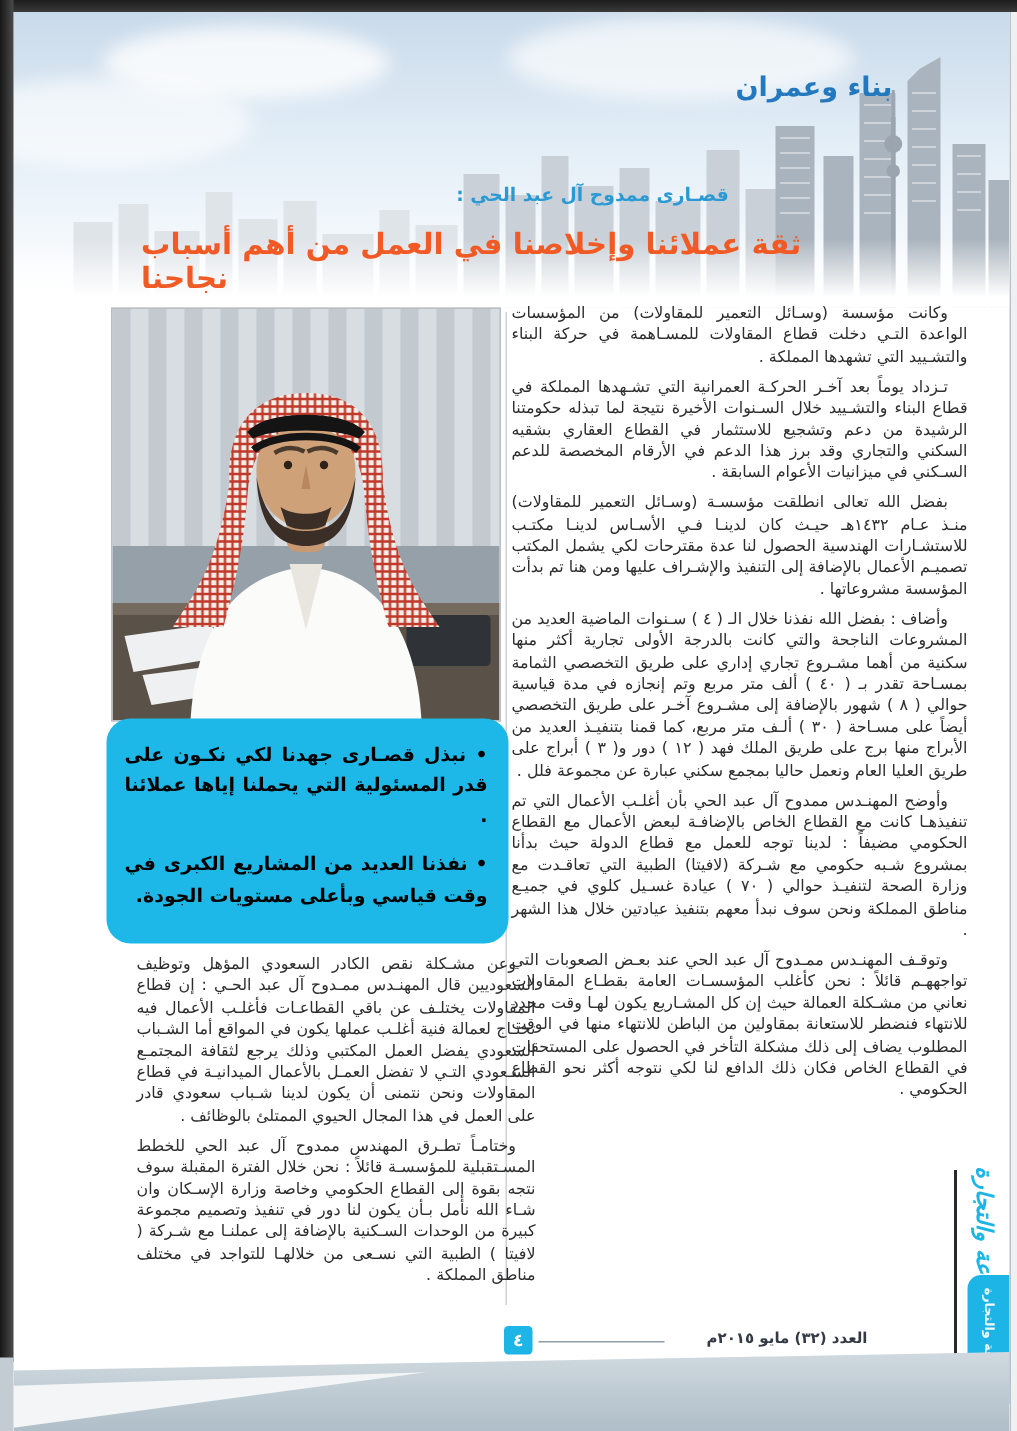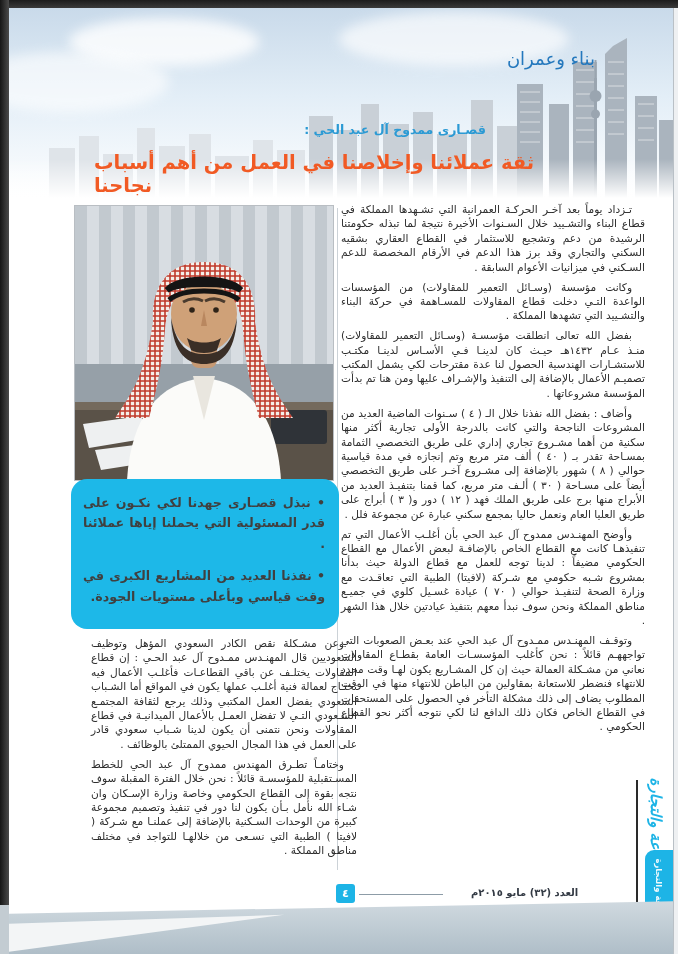--- a/index.html
+++ b/index.html
@@ -15,41 +15,41 @@
         overflow:hidden;border-right:1px solid #b9c0c6;}
 
   
   .header{position:absolute;left:0;top:0;width:664px;height:197px;overflow:hidden;
           background:linear-gradient(#c9daea 0%,#e3eef7 45%,#ffffff 100%);}
   .cloud{position:absolute;border-radius:50%;background:#ffffff;filter:blur(6px);opacity:.8;}
   .skyline{position:absolute;left:0;bottom:0;}
   .header-fade{position:absolute;left:0;bottom:0;width:100%;height:46px;
                background:linear-gradient(rgba(255,255,255,0),#ffffff 85%);}
   .section-title{position:absolute;top:40px;right:78px;color:#2478bd;font-size:18px;
-                 font-weight:normal;direction:rtl;letter-spacing:.5px;}
+                 font-weight:bold;direction:rtl;letter-spacing:.5px;}
   .kicker{position:absolute;left:250px;top:114px;width:272px;text-align:center;direction:rtl;
           color:#2b9ad4;font-size:12.5px;font-weight:bold;}
   .headline{position:absolute;left:85px;top:143px;width:470px;margin:0;text-align:left;direction:rtl;
             color:#f15a24;font-size:19.5px;font-weight:bold;}
 
   
   .photo{position:absolute;left:65px;top:197px;width:260px;height:276px;
          border:1px solid #b9bec3;box-sizing:border-box;overflow:hidden;background:#cfd5da;}
 
   
   .col-divider{position:absolute;left:328px;top:200px;width:1px;height:662px;background:#ccd2d7;}
   .col-right{position:absolute;left:332px;top:194px;width:304px;direction:rtl;}
   .col-right p, .col-left p{margin:0 0 5.5px 0;font-size:10.6px;line-height:1.36;color:#2d2d2d;
             text-align:justify;text-indent:13px;}
   .col-left{position:absolute;left:82px;top:628px;width:266px;direction:rtl;}
 
   
   .quote-box{position:absolute;left:62px;top:471px;width:268px;height:150px;box-sizing:border-box;
              background:#1db8e8;border-radius:16px;padding:14px 14px 10px 12px;direction:rtl;}
-  .quote-box .bullet{color:#404040;font-weight:bold;font-size:12.6px;line-height:1.62;text-align:justify;}
+  .quote-box .bullet{color:#000000;font-weight:bold;font-size:12.6px;line-height:1.62;text-align:justify;}
   .quote-box .bullet + .bullet{margin-top:12px;}
 
   
   .side-logo{position:absolute;left:629px;top:760px;width:36px;height:122px;
              display:flex;align-items:center;justify-content:center;}
   .side-logo span{transform:rotate(90deg);white-space:nowrap;color:#1db4e6;
                   font-size:15px;font-weight:bold;font-style:italic;letter-spacing:.5px;}
   .side-rule{position:absolute;left:627px;top:772px;width:1.5px;height:126px;background:#2a2a2a;}
   .side-tab{position:absolute;left:636px;top:842px;width:28px;height:86px;background:#1db4e6;
             border-radius:9px 0 0 9px;display:flex;align-items:center;justify-content:center;}
@@ -192,22 +192,22 @@
 
           <path d="M92 84 C104 70 154 70 166 84 C154 76 104 76 92 84Z" fill="#141414" stroke="#141414" stroke-width="6"></path>
           <path d="M94 94 C108 82 150 82 164 94" stroke="#141414" stroke-width="5" fill="none"></path>
         </g>
       </svg>
     </div>
 
     <div class="col-divider"></div>
 
     <div class="col-right">
+      <p>وكانت مؤسسة (وسـائل التعمير للمقاولات) من المؤسسات الواعدة التـي دخلت قطاع المقاولات للمسـاهمة في حركة البناء والتشـييد التي تشهدها المملكة .</p>
       <p>تـزداد يوماً بعد آخـر الحركـة العمرانية التي تشـهدها المملكة في قطاع البناء والتشـييد خلال السـنوات الأخيرة نتيجة لما تبذله حكومتنا الرشيدة من دعم وتشجيع للاستثمار في القطاع العقاري بشقيه السكني والتجاري وقد برز هذا الدعم في الأرقام المخصصة للدعم السـكني في ميزانيات الأعوام السابقة .</p>
-      <p>وكانت مؤسسة (وسـائل التعمير للمقاولات) من المؤسسات الواعدة التـي دخلت قطاع المقاولات للمسـاهمة في حركة البناء والتشـييد التي تشهدها المملكة .</p>
       <p>بفضل الله تعالى انطلقت مؤسسـة (وسـائل التعمير للمقاولات) منـذ عـام ١٤٣٢هـ حيـث كان لدينـا فـي الأسـاس لدينـا مكتـب للاستشـارات الهندسية الحصول لنا عدة مقترحات لكي يشمل المكتب تصميـم الأعمال بالإضافة إلى التنفيذ والإشـراف عليها ومن هنا تم بدأت المؤسسة مشروعاتها .</p>
       <p>وأضاف : بفضل الله نفذنا خلال الـ ( ٤ ) سـنوات الماضية العديد من المشروعات الناجحة والتي كانت بالدرجة الأولى تجارية أكثر منها سكنية من أهما مشـروع تجاري إداري على طريق التخصصي الثمامة بمسـاحة تقدر بـ ( ٤٠ ) ألف متر مربع وتم إنجازه في مدة قياسية حوالي ( ٨ ) شهور بالإضافة إلى مشـروع آخـر على طريق التخصصي أيضاً على مسـاحة ( ٣٠ ) ألـف متر مربع، كما قمنا بتنفيـذ العديد من الأبراج منها برج على طريق الملك فهد ( ١٢ ) دور و( ٣ ) أبراج على طريق العليا العام ونعمل حاليا بمجمع سكني عبارة عن مجموعة فلل .</p>
       <p>وأوضح المهنـدس ممدوح آل عبد الحي بأن أغلـب الأعمال التي تم تنفيذهـا كانت مع القطاع الخاص بالإضافـة لبعض الأعمال مع القطاع الحكومي مضيفاً : لدينا توجه للعمل مع قطاع الدولة حيث بدأنا بمشروع شـبه حكومي مع شـركة (لافيتا) الطبية التي تعاقـدت مع وزارة الصحة لتنفيـذ حوالي ( ٧٠ ) عيادة غسـيل كلوي في جميـع مناطق المملكة ونحن سوف نبدأ معهم بتنفيذ عيادتين خلال هذا الشهر .</p>
       <p>وتوقـف المهنـدس ممـدوح آل عبد الحي عند بعـض الصعوبات التي تواجههـم قائلاً : نحن كأغلب المؤسسـات العامة بقطـاع المقاولات نعاني من مشـكلة العمالة حيث إن كل المشـاريع يكون لهـا وقت محدد للانتهاء فنضطر للاستعانة بمقاولين من الباطن للانتهاء منها في الوقت المطلوب يضاف إلى ذلك مشكلة التأخر في الحصول على المستحقات في القطاع الخاص فكان ذلك الدافع لنا لكي نتوجه أكثر نحو القطاع الحكومي .</p>
     </div>
 
     <div class="quote-box">
       <div class="bullet">• نبذل قصـارى جهدنا لكي نكـون على قدر المسئولية التي يحملنا إياها عملائنا .</div>
       <div class="bullet">• نفذنا العديد من المشاريع الكبرى في وقت قياسي وبأعلى مستويات الجودة.</div>
     </div>

